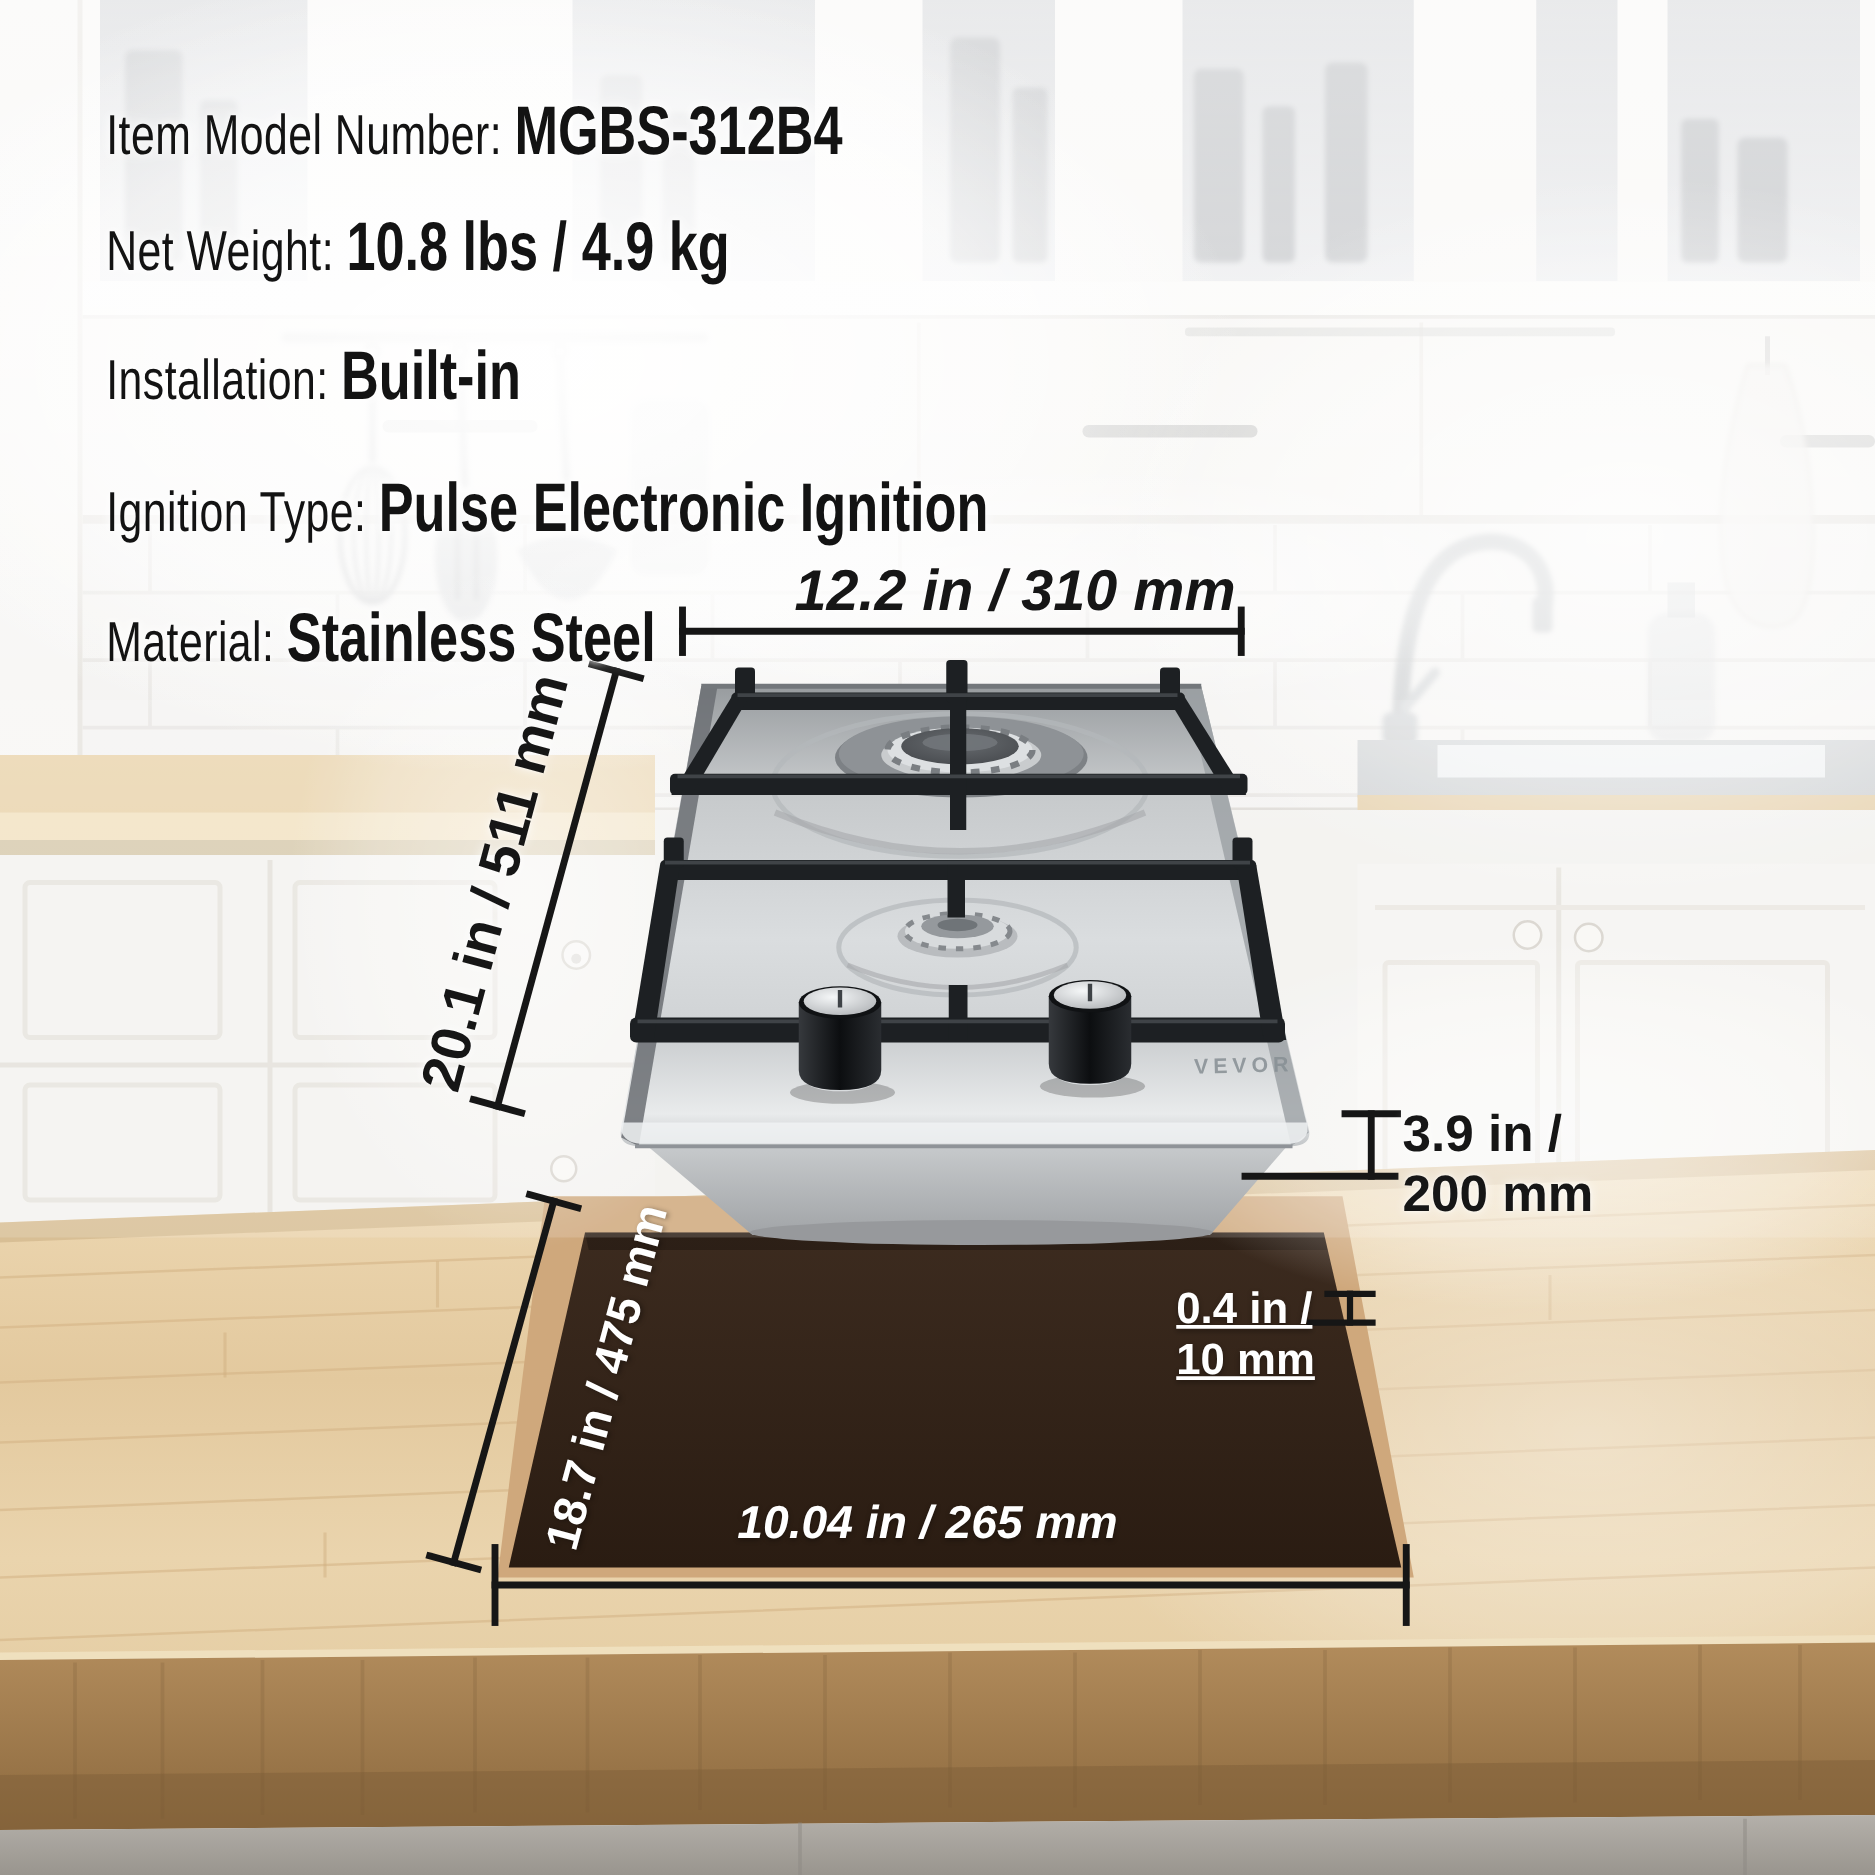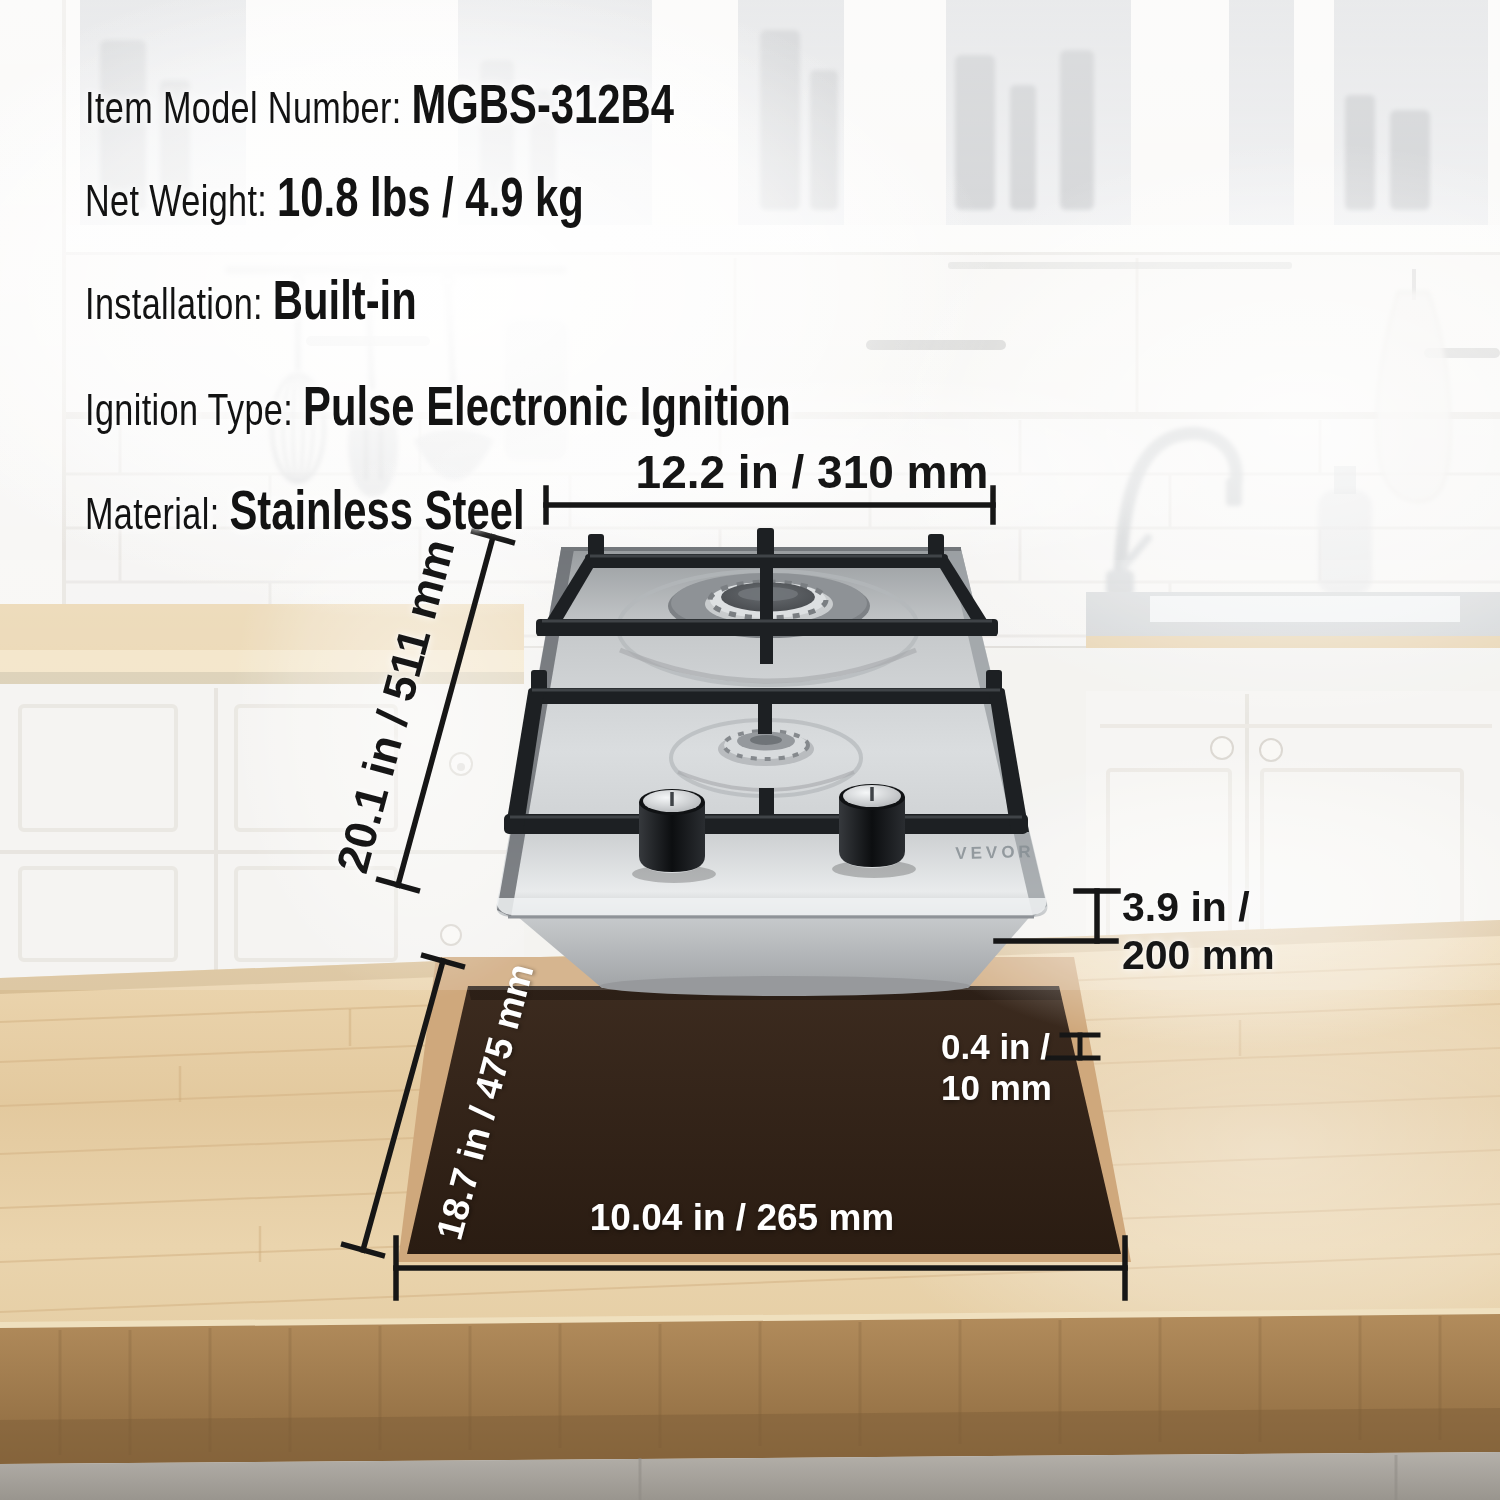--- a/index.html
+++ b/index.html
@@ -21,26 +21,26 @@
   
   .dim{
     position:absolute;font-weight:700;color:#161616;white-space:pre-line;
     text-shadow:0 0 9px rgba(255,255,255,.85),0 0 3px rgba(255,255,255,.7);
     line-height:1.16;
   }
   .dim.light{
     color:#ffffff;
     text-shadow:0 2px 4px rgba(0,0,0,.35);
   }
-  #dim-cooktop-width {left:812px;top:446px;transform:translateX(-50%);font-size:46px;white-space:nowrap;}
+  #dim-cooktop-width {left:812px;top:446px;transform:translateX(-50%);font-size:46px;white-space:nowrap;font-style:italic;}
   #dim-cooktop-depth {left:396px;top:706px;transform:translate(-50%,-50%) rotate(-75deg);font-size:45px;white-space:nowrap;}
   #dim-cooktop-height{left:1122px;top:884px;font-size:41px;}
-  #dim-cutout-thickness{left:941px;top:1027px;font-size:35px;}
+  #dim-cutout-thickness{left:941px;top:1027px;font-size:35px;text-decoration:underline;}
   #dim-cutout-depth  {left:486px;top:1102px;transform:translate(-50%,-50%) rotate(-75deg);font-size:37px;white-space:nowrap;}
-  #dim-cutout-width  {left:742px;top:1197px;transform:translateX(-50%);font-size:37px;white-space:nowrap;}
+  #dim-cutout-width  {left:742px;top:1197px;transform:translateX(-50%);font-size:37px;white-space:nowrap;font-style:italic;}
 </style>
 </head>
 <body>
 
 <div id="page">
 
 <svg id="scene" viewBox="0 0 1500 1500">
   <defs>
     <linearGradient id="glassGrad" x1="0" y1="0" x2="0" y2="1">
       <stop offset="0" stop-color="#cfd1d4"></stop>

